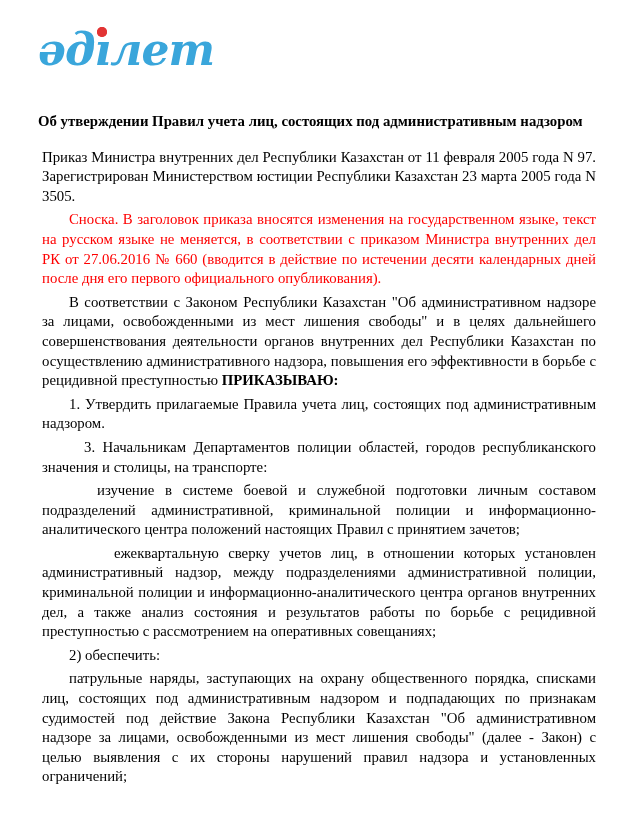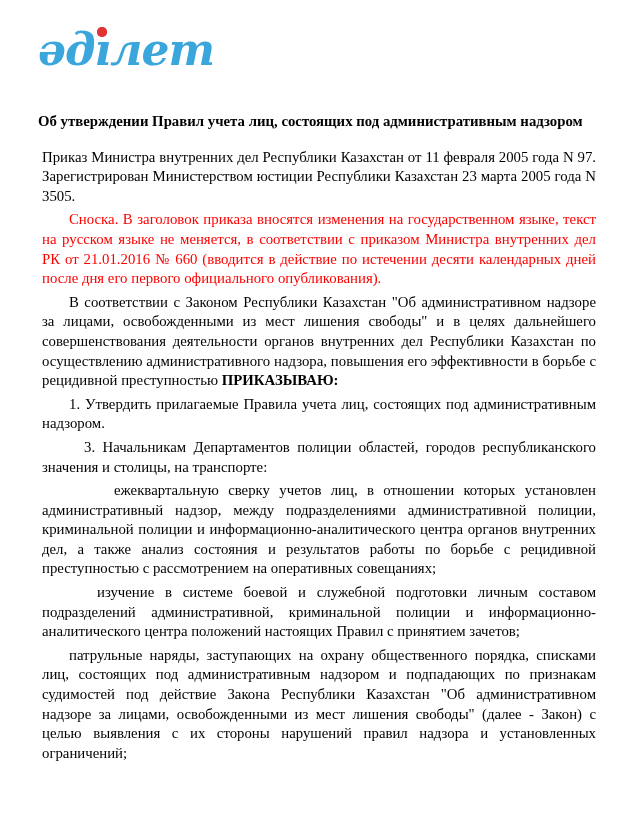--- a/index.html
+++ b/index.html
@@ -75,29 +75,30 @@
 <div class="page">
 
   <div class="logo">
     <span class="logo-text"><span>әд</span><span class="logo-i"><span class="logo-dot"></span><span>ı</span></span><span>лет</span></span>
   </div>
 
   <div class="doc-title">Об утверждении Правил учета лиц, состоящих под административным надзором</div>
 
   <p class="doc indent-0">Приказ Министра внутренних дел Республики Казахстан от 11 февраля 2005 года N 97. Зарегистрирован Министерством юстиции Республики Казахстан 23 марта 2005 года N 3505.</p>
 
-  <p class="doc indent-sm red">Сноска. В заголовок приказа вносятся изменения на государственном языке, текст на русском языке не меняется, в соответствии с приказом Министра внутренних дел РК от 21.01.2016 № 660 (вводится в действие по истечении десяти календарных дней после дня его первого официального опубликования).</p>
+  <p class="doc indent-sm red">Сноска. В заголовок приказа вносятся изменения на государственном языке, текст на русском языке не меняется, в соответствии с приказом Министра внутренних дел РК от 27.06.2016 № 660 (вводится в действие по истечении десяти календарных дней после дня его первого официального опубликования).</p>
 
   <p class="doc indent-sm"><span>В соответствии с Законом Республики Казахстан "Об административном надзоре за лицами, освобожденными из мест лишения свободы" и в целях дальнейшего совершенствования деятельности органов внутренних дел Республики Казахстан по осуществлению административного надзора, повышения его эффективности в борьбе с рецидивной преступностью </span><span class="bold">ПРИКАЗЫВАЮ:</span></p>
 
   <p class="doc indent-sm">1. Утвердить прилагаемые Правила учета лиц, состоящих под административным надзором.</p>
 
   <p class="doc indent-md">3. Начальникам Департаментов полиции областей, городов республиканского значения и столицы, на транспорте:</p>
 
 
+  <p class="doc indent-lg">изучение в системе боевой и служебной подготовки личным составом подразделений административной, криминальной полиции и информационно-аналитического центра положений настоящих Правил с принятием зачетов;</p>
+
   <p class="doc indent-xl">ежеквартальную сверку учетов лиц, в отношении которых установлен административный надзор, между подразделениями административной полиции, криминальной полиции и информационно-аналитического центра органов внутренних дел, а также анализ состояния и результатов работы по борьбе с рецидивной преступностью с рассмотрением на оперативных совещаниях;</p>
 
-  <p class="doc indent-lg">изучение в системе боевой и служебной подготовки личным составом подразделений административной, криминальной полиции и информационно-аналитического центра положений настоящих Правил с принятием зачетов;</p>
-
+  <p class="doc indent-sm">2) обеспечить:</p>
 
   <p class="doc indent-sm">патрульные наряды, заступающих на охрану общественного порядка, списками лиц, состоящих под административным надзором и подпадающих по признакам судимостей под действие Закона Республики Казахстан "Об административном надзоре за лицами, освобожденными из мест лишения свободы" (далее - Закон) с целью выявления с их стороны нарушений правил надзора и установленных ограничений;</p>
 
 </div>
 
 </body></html>

